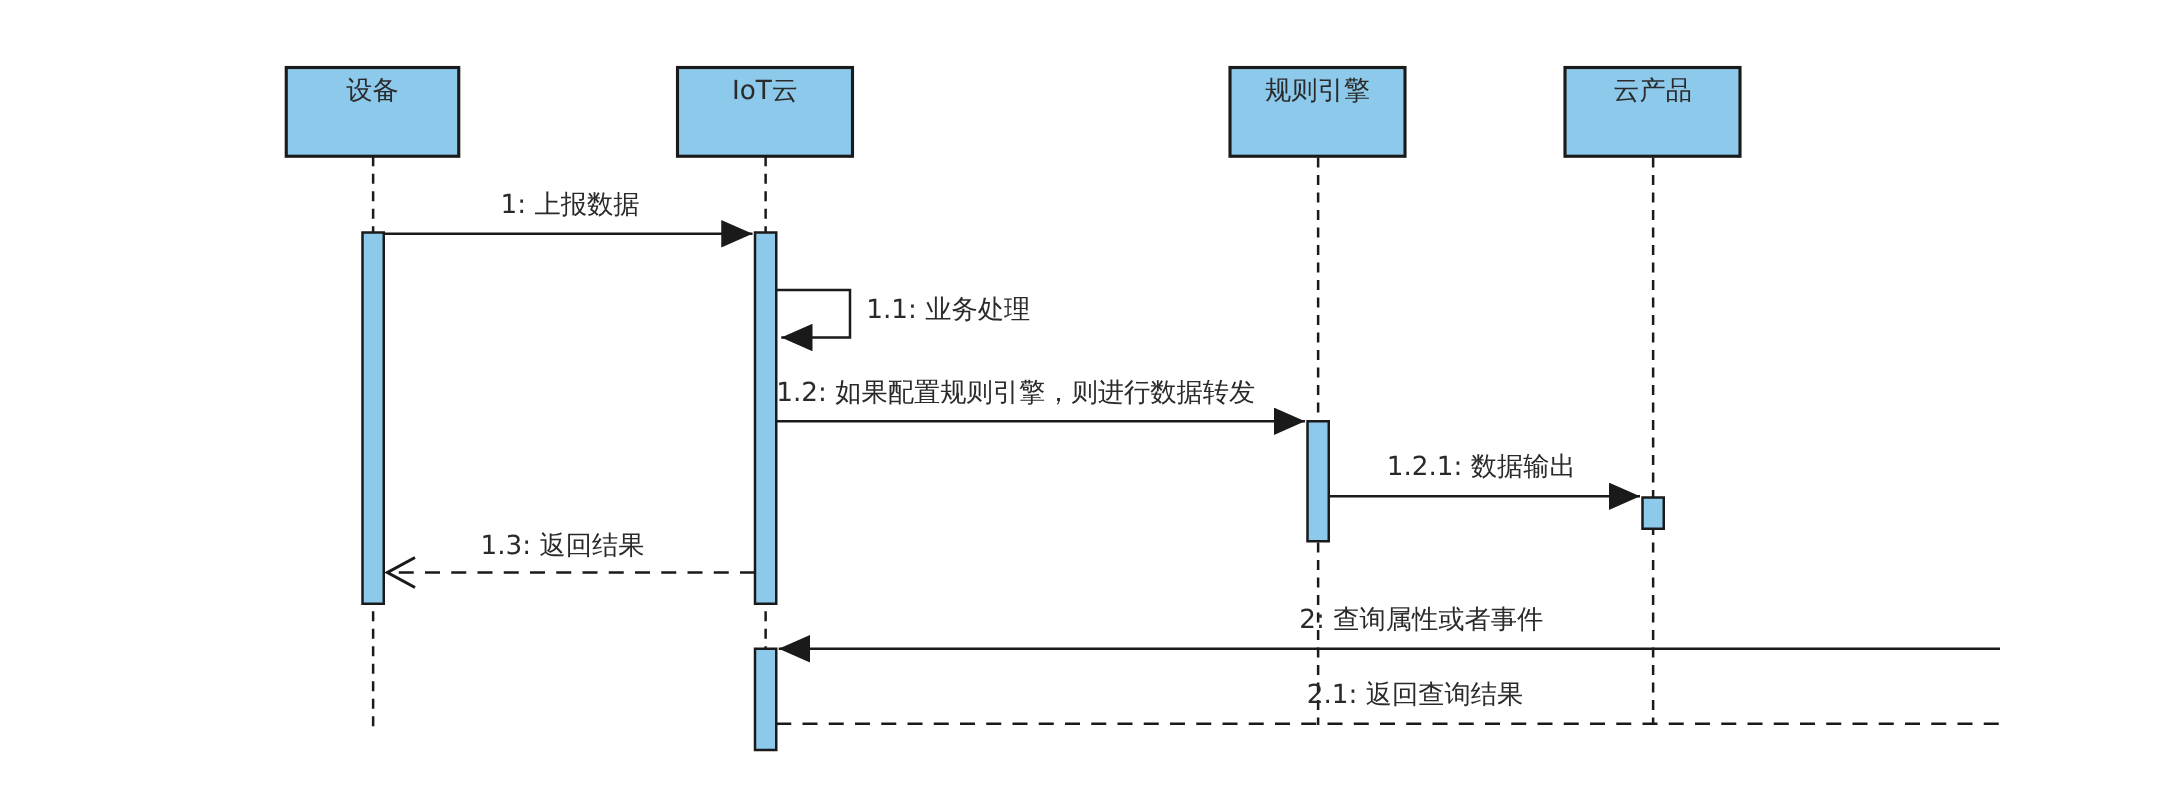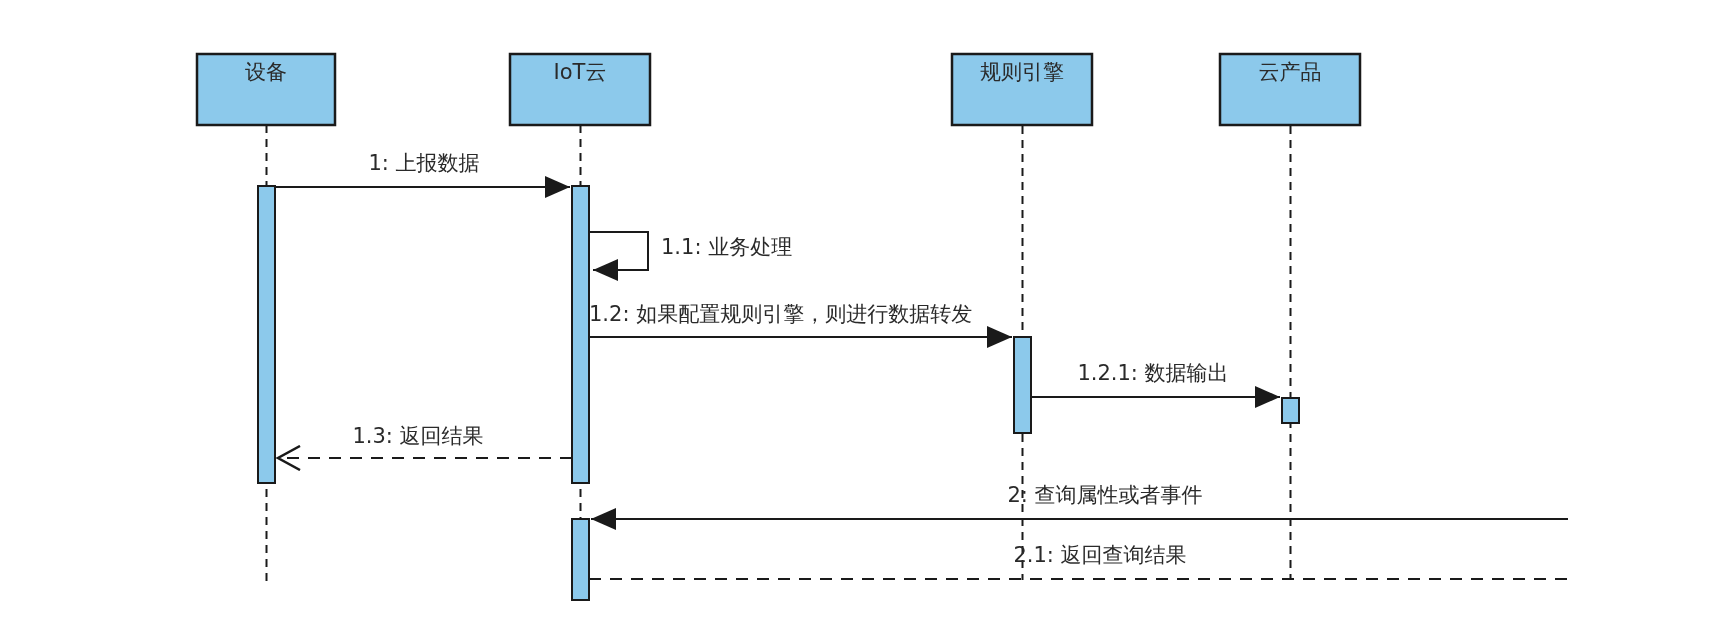--- a/index.html
+++ b/index.html
@@ -2,20 +2,21 @@
 <html style="--background: #ffffff; --shape-fill: #8CC9EB; --shape-stroke: #1a1a1a; --line: #1a1a1a; --text: #2a2a2a;"><head>
 <meta charset="utf-8">
 <style>
   html, body { margin: 0; padding: 0; background: #ffffff; }
   #canvas {
     position: relative;
     width: 1568px; height: 628px;
     background: var(--background, #ffffff);
     font-family: "DejaVu Sans", "Liberation Sans", sans-serif;
     overflow: hidden;
+    padding-left: 32px;
   }
   svg text {
     font-family: "DejaVu Sans", "Liberation Sans", sans-serif;
     font-size: 21px;
     fill: var(--text, #2a2a2a);
   }
   .pbox   { fill: var(--shape-fill, #8CC9EB); stroke: var(--shape-stroke, #1a1a1a); stroke-width: 2.5; }
   .ptitle { text-anchor: middle; }
   .lifeline { stroke: var(--line, #1a1a1a); stroke-width: 2; stroke-dasharray: 8 6; fill: none; }
   .act    { fill: var(--shape-fill, #8CC9EB); stroke: var(--shape-stroke, #1a1a1a); stroke-width: 2; }

